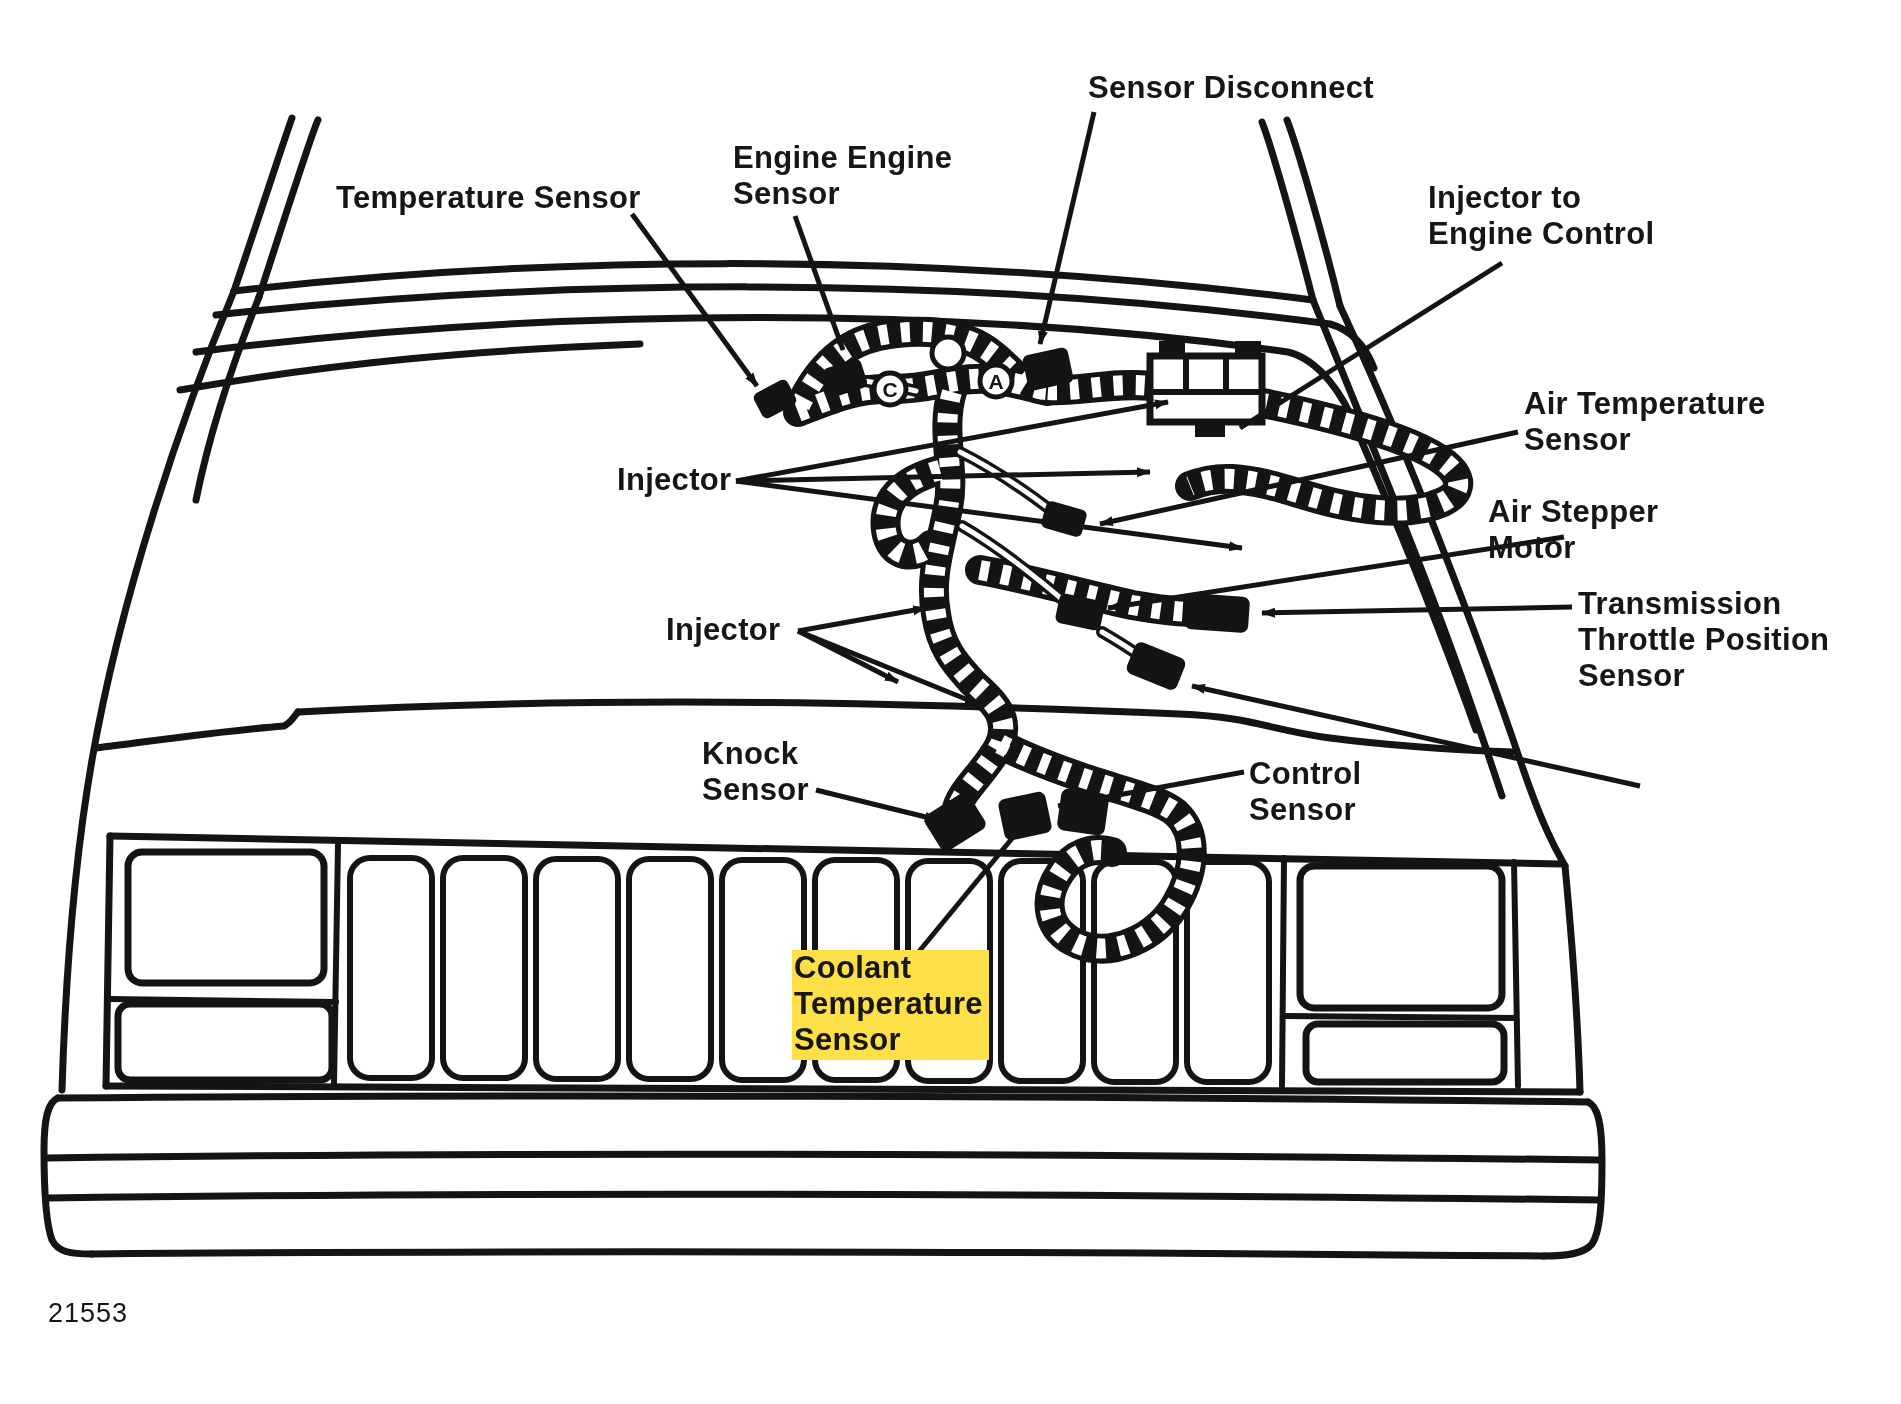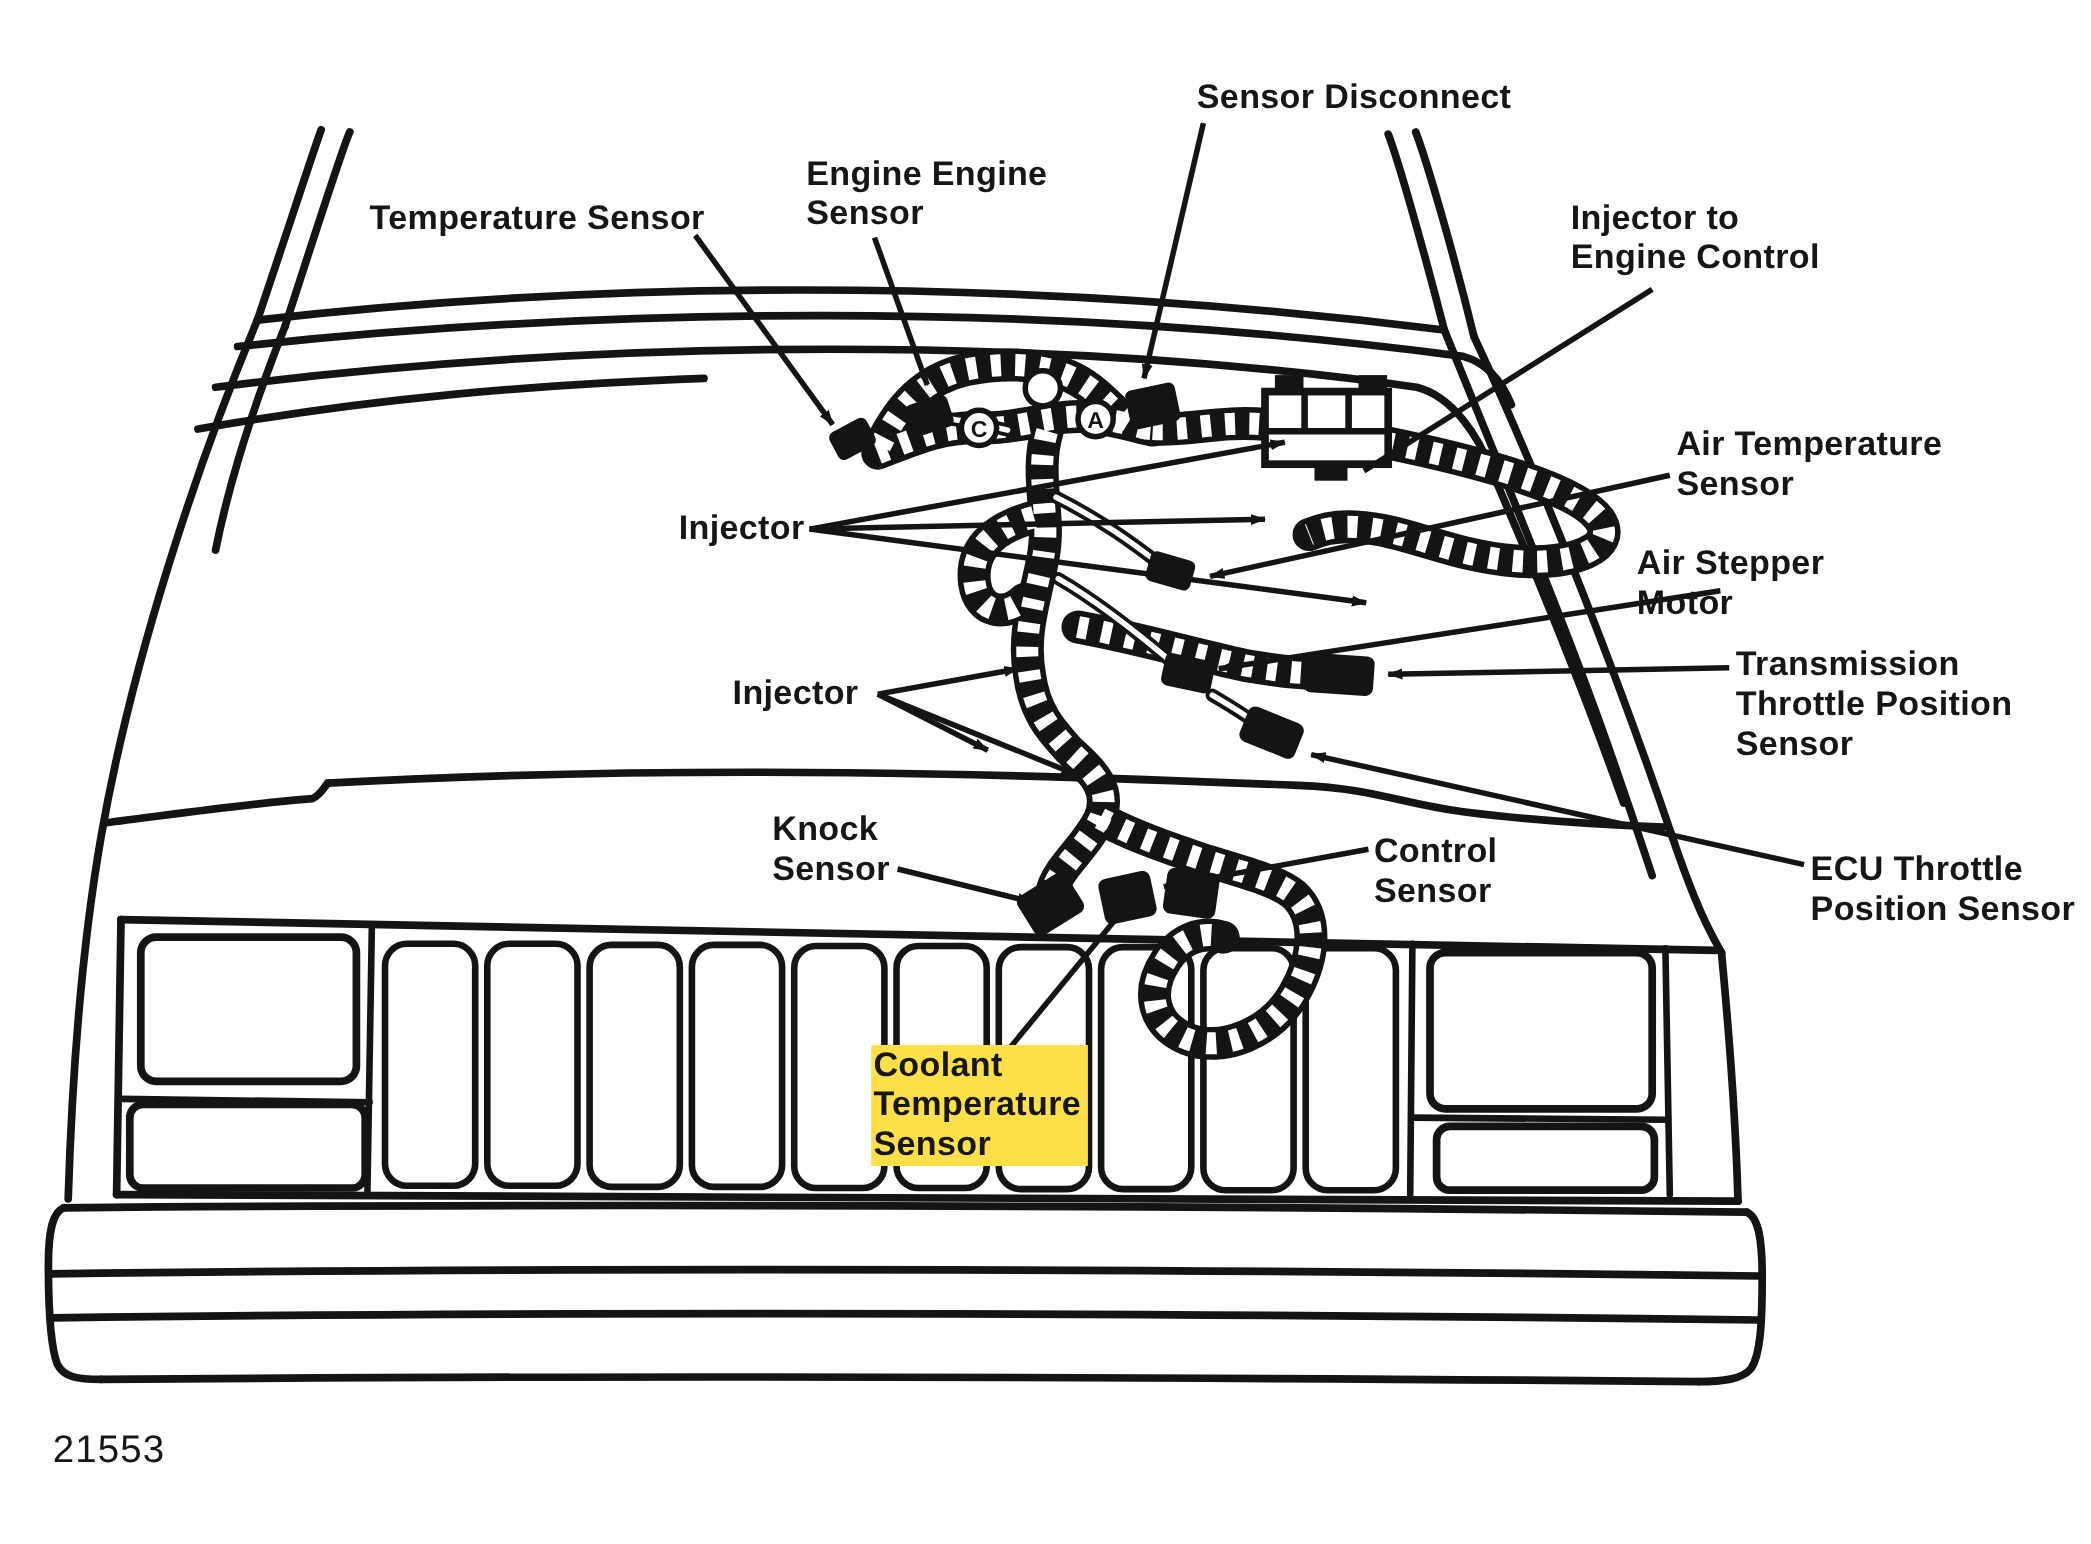--- a/index.html
+++ b/index.html
@@ -1,21 +1,21 @@
 <!DOCTYPE html>
 <html><head>
 <meta charset="utf-8">
 <style>
   html,body{margin:0;padding:0;background:#fff;}
   .stage{position:relative;width:1901px;height:1404px;background:#fff;overflow:hidden;
          font-family:"Liberation Sans",sans-serif;color:#141414;}
   .art{position:absolute;left:0;top:0;}
   .lbl{position:absolute;font-size:31px;line-height:36px;letter-spacing:.3px;color:#161616;white-space:nowrap;font-weight:bold;}
   .lbl.bg{background:#fde047;padding:0 6px 2px 2px;}
-  .fig{position:absolute;font-size:35px;letter-spacing:1px;color:#161616;}
+  .fig{position:absolute;font-size:27px;letter-spacing:1px;color:#161616;}
   svg .ln{stroke:#141414;stroke-width:7;fill:none;stroke-linecap:round;stroke-linejoin:round;}
   svg .ln2{stroke:#141414;stroke-width:6;fill:none;stroke-linecap:round;stroke-linejoin:round;}
   svg .tube{stroke:#141414;stroke-width:30;fill:none;stroke-linecap:round;}
   svg .ribs{stroke:#ffffff;stroke-width:20;fill:none;stroke-dasharray:9 13;stroke-linecap:butt;}
   svg .wire{stroke:#141414;stroke-width:12;fill:none;stroke-linecap:round;}
   svg .wcore{stroke:#ffffff;stroke-width:5;fill:none;stroke-linecap:round;}
   svg .conn{fill:#141414;stroke:#141414;stroke-width:2;}
   svg .leader{stroke:#141414;stroke-width:5;fill:none;}
   svg .fan{stroke:#141414;stroke-width:5;fill:none;}
   svg .ring{fill:#ffffff;stroke:#141414;stroke-width:5;}
@@ -191,24 +191,20 @@
 </div>
 <div class="lbl" style="left:1488px;top:494px">
   <div>Air Stepper</div>
   <div>Motor</div>
 </div>
 <div class="lbl" style="left:1578px;top:586px">
   <div>Transmission</div>
   <div>Throttle Position</div>
   <div>Sensor</div>
 </div>
-<div class="lbl" style="left:1646px;top:772px">
-  <div>ECU Throttle</div>
-  <div>Position Sensor</div>
-</div>
 <div class="lbl" style="left:617px;top:462px">
   <div>Injector</div>
 </div>
 <div class="lbl" style="left:666px;top:612px">
   <div>Injector</div>
 </div>
 <div class="lbl" style="left:702px;top:736px">
   <div>Knock</div>
   <div>Sensor</div>
 </div>

